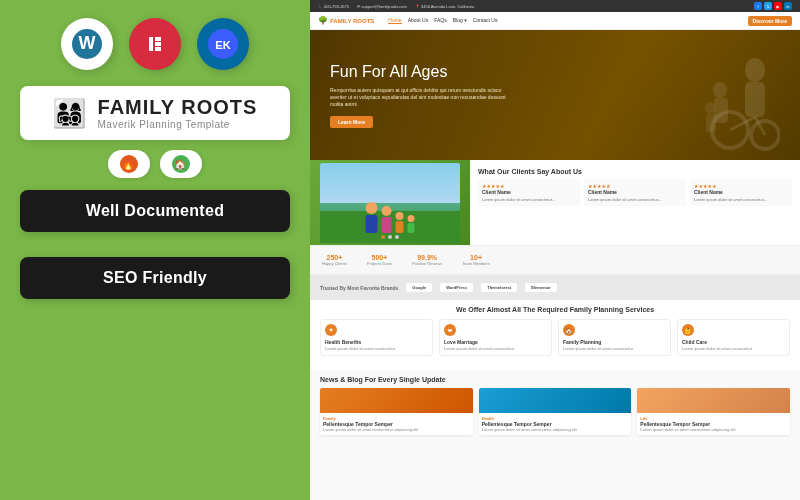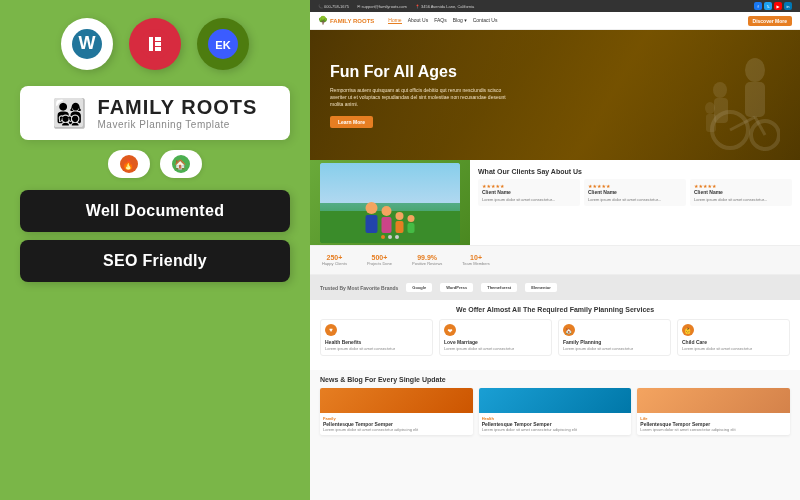--- a/index.html
+++ b/index.html
@@ -43,21 +43,21 @@
       width: 52px; height: 52px;
       border-radius: 50%;
       background: #d72b3f;
       display: flex; align-items: center; justify-content: center;
       font-size: 22px; color: #fff; font-weight: 900;
       box-shadow: 2px 2px 8px rgba(0,0,0,0.18);
     }
     .icon-ek {
       width: 52px; height: 52px;
       border-radius: 50%;
-      background: #4d7c0f;
+      background: #0369a1;
       display: flex; align-items: center; justify-content: center;
       font-size: 18px; color: #fff; font-weight: 900;
       box-shadow: 2px 2px 8px rgba(0,0,0,0.18);
     }
 
     .logo-box {
       background: #fff;
       border-radius: 8px;
       padding: 10px 18px;
       display: flex;
@@ -124,21 +124,21 @@
 
     .feature-btn {
       background: #1a1a1a;
       color: #fff;
       border-radius: 8px;
       width: 100%;
       padding: 12px 0;
       text-align: center;
       font-size: 16px;
       font-weight: 800;
-      margin-bottom: 8px;
+      margin-bottom: 25px;
       letter-spacing: 0.3px;
       box-shadow: 2px 2px 8px rgba(0,0,0,0.18);
       cursor: pointer;
       border: none;
     }
 
     
     .right-panel {
       flex: 1;
       height: 500px;
@@ -218,21 +218,21 @@
     .mock-hero-bg-img {
       position: absolute; right: 0; top: 0; bottom: 0; left: 0;
       background: linear-gradient(120deg, rgba(60,40,0,0.85) 0%, rgba(120,80,0,0.6) 60%, rgba(60,40,0,0.3) 100%);
     }
     .mock-hero-silhouette {
       position: absolute; right: 20px; bottom: 0;
       width: 80px; height: 120px;
       opacity: 0.4;
     }
     .mock-hero-content { position: relative; z-index: 2; }
-    .mock-hero-title { font-size: 16px; font-weight: 700; color: #fff; line-height: 1.2; margin-bottom: 6px; }
+    .mock-hero-title { font-size: 16px; font-weight: 400; color: #fff; line-height: 1.2; margin-bottom: 6px; }
     .mock-hero-text { font-size: 5px; color: #f0e0c0; line-height: 1.4; max-width: 180px; margin-bottom: 8px; }
     .mock-hero-btn {
       background: #e67e22; color: #fff; border-radius: 2px;
       padding: 3px 8px; font-size: 5px; font-weight: 700; display: inline-block;
     }
 
     
     .mock-family-section {
       display: flex;
       flex: 0 0 85px;

